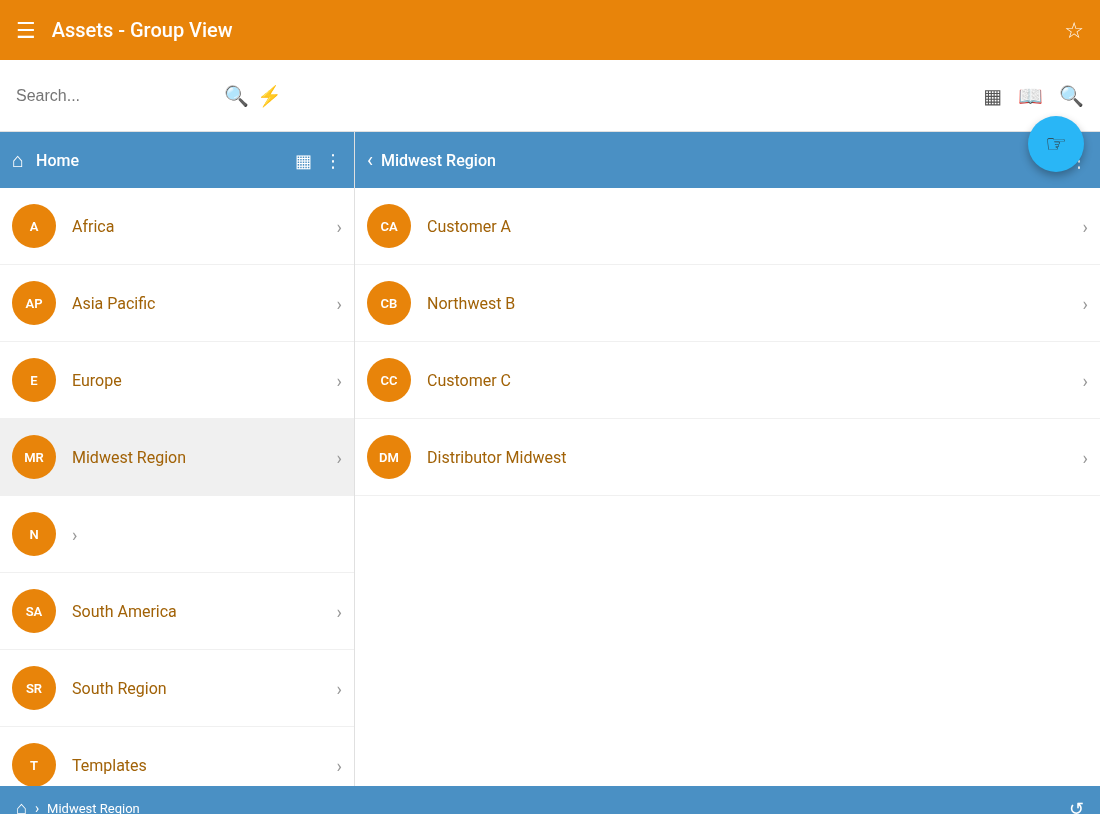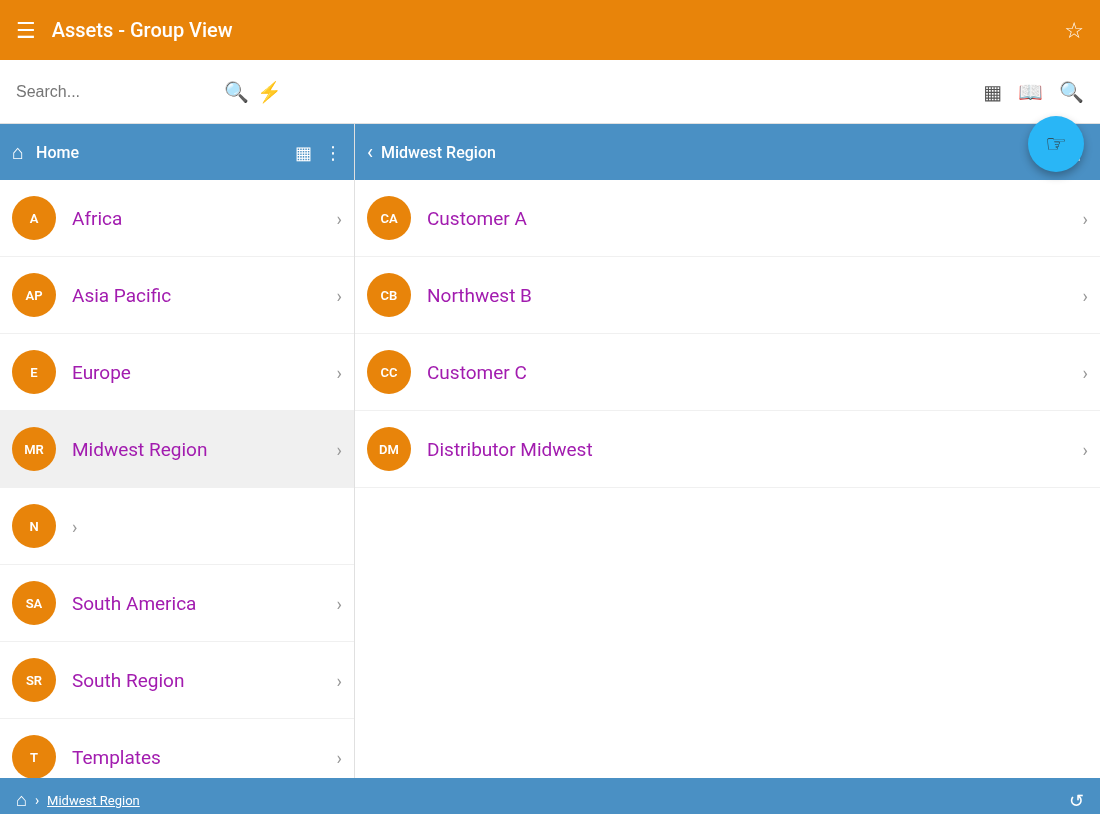--- a/index.html
+++ b/index.html
@@ -14,21 +14,21 @@
       padding: 0 16px;
       justify-content: space-between;
     }
     .app-bar-left { display: flex; align-items: center; gap: 16px; }
     .app-bar-title { color: #fff; font-size: 20px; font-weight: 500; text-align: right; }
     .menu-icon { color: #fff; font-size: 22px; cursor: pointer; }
     .star-icon { color: #fff; font-size: 22px; cursor: pointer; }
 
     
     .search-bar {
-      height: 64px;
+      height: 72px;
       display: flex;
       align-items: center;
       padding: 0 16px;
       background: #fff;
       border-bottom: 1px solid #e0e0e0;
       justify-content: space-between;
     }
     .search-left { display: flex; align-items: center; gap: 8px; flex: 1; }
     .search-input {
       border: none;
@@ -97,21 +97,21 @@
       background: #E8840A;
       color: #fff;
       display: flex;
       align-items: center;
       justify-content: center;
       font-size: 13px;
       font-weight: 600;
       flex-shrink: 0;
       margin-right: 16px;
     }
-    .item-label { flex: 1; font-size: 19px; color: #a21caf; }
+    .item-label { flex: 1; font-size: 16px; color: #a16207; }
     .chevron { color: #999; font-size: 18px; }
 
     
     .right-panel {
       flex: 1;
       display: flex;
       flex-direction: column;
     }
 
     

